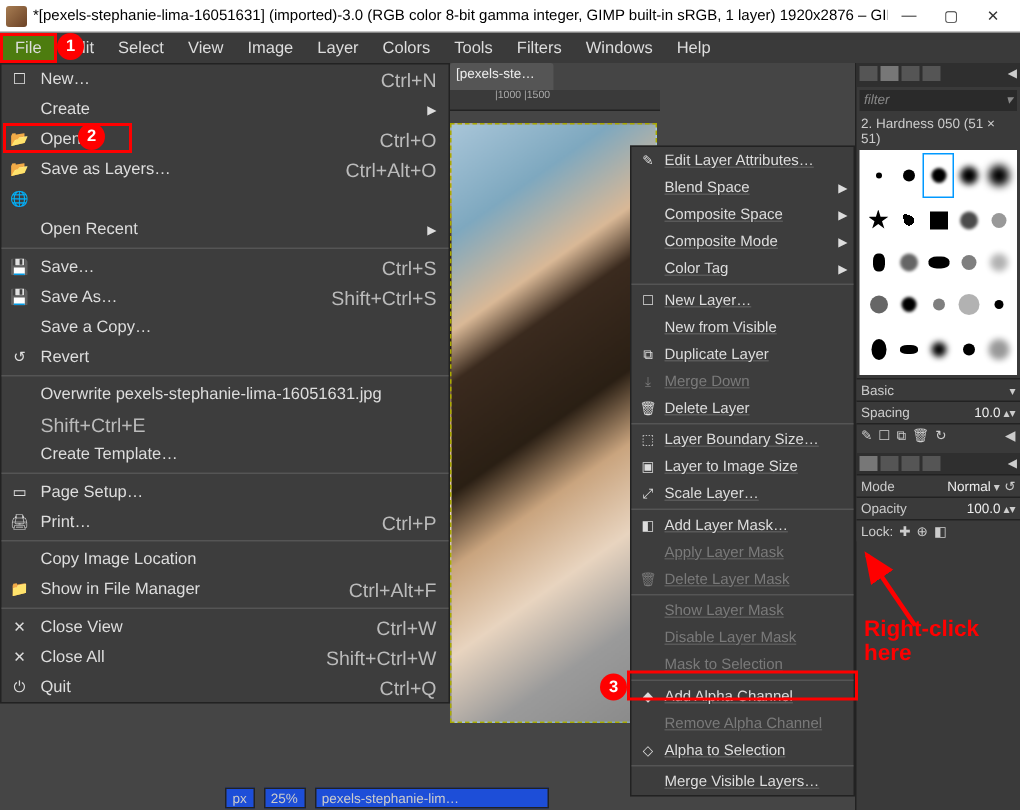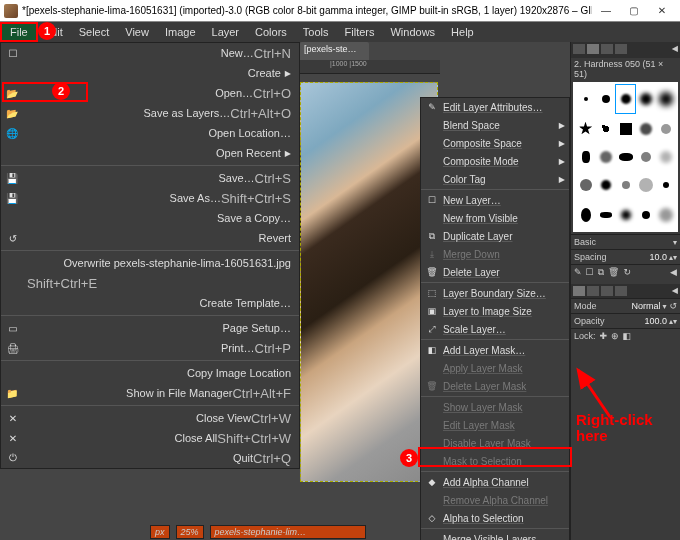--- a/index.html
+++ b/index.html
@@ -3,29 +3,29 @@
 <meta charset="utf-8">
 <style>
   * { margin:0; padding:0; box-sizing:border-box; font-family:Arial,sans-serif; }
   body { width:680px; height:540px; background:#454545; color:#ccc; font-size:11px; overflow:hidden; position:relative; }
   .titlebar { height:22px; background:#fff; color:#000; display:flex; align-items:center; padding:0 4px; border-bottom:1px solid #888; }
   .titlebar-icon { width:14px; height:14px; background:linear-gradient(135deg,#a67c52,#6b4226); margin-right:4px; border-radius:2px; }
   .titlebar-text { flex:1; font-size:10px; white-space:nowrap; overflow:hidden; }
   .winbtn { width:28px; height:18px; display:flex; align-items:center; justify-content:center; color:#333; font-size:10px; }
   .menubar { display:flex; height:20px; background:#3a3a3a; align-items:center; padding-left:2px; position:relative; }
   .mb-item { padding:3px 8px; color:#ddd; font-size:11px; cursor:pointer; }
-  .mb-item.sel { background:#14532d; }
+  .mb-item.sel { background:#4d7c0f; }
   .filered { position:absolute; left:0; top:0; width:38px; height:20px; border:2px solid #f00; }
   .filenum { position:absolute; left:38px; top:0; width:18px; height:18px; background:#f00; color:#fff; border-radius:50%; display:flex; align-items:center; justify-content:center; font-weight:bold; font-size:11px; }
   .main { position:relative; width:680px; height:498px; }
   
   .filemenu { position:absolute; left:0; top:0; width:300px; background:#3d3d3d; border:1px solid #222; z-index:20; }
   .fm-item { display:flex; align-items:center; height:20px; padding:0 8px 0 4px; color:#ddd; }
   .fm-icon { width:16px; text-align:center; margin-right:6px; font-size:10px; }
-  .fm-label { flex:1;text-align:right; }
+  .fm-label { flex:1; }
   .fm-short { color:#bbb; font-size:13px; }
   .fm-arrow { margin-left:4px; font-size:8px; }
   .fm-sep { height:1px; background:#555; margin:2px 0; }
   .openred { position:absolute; left:2px; top:40px; width:86px; height:20px; border:2px solid #f00; z-index:21; }
   .opennum { position:absolute; left:52px; top:40px; width:18px; height:18px; background:#f00; color:#fff; border-radius:50%; display:flex; align-items:center; justify-content:center; font-weight:bold; font-size:11px; z-index:22; }
   
   .canvas { position:absolute; left:300px; top:40px; width:138px; height:400px; background:linear-gradient(145deg,#a8c5d8 0%, #7ea8bf 15%, #d9b896 28%, #3a2a1e 35%, #2a1f14 50%, #c9a47e 60%, #e8d4bf 72%, #9a9a9a 85%, #888 100%); border:1px dashed #aa0; overflow:hidden; }
   .ruler-h { position:absolute; left:300px; top:18px; width:140px; height:14px; background:#3a3a3a; border-bottom:1px solid #222; font-size:7px; color:#aaa; padding-left:30px; }
   .tab { position:absolute; left:300px; top:0; height:18px; background:#555; color:#eee; font-size:9px; padding:2px 12px 0 4px; border-radius:2px 2px 0 0; }
   
@@ -55,21 +55,21 @@
   .rp-icons { display:flex; gap:4px; padding:2px 3px; font-size:9px; color:#ccc; border-top:1px solid #222; }
   .rp-sect { background:#2f2f2f; height:14px; display:flex; gap:2px; padding:2px; margin-top:4px; }
   .layers { padding:2px; }
   .lrow { display:flex; align-items:center; padding:2px; background:#4a5c7a; border:1px solid #6a8ab5; margin-top:2px; }
   .lrow .eye { margin-right:6px; }
   .lthumb { width:22px; height:22px; background:linear-gradient(135deg,#c88,#765); border:1px solid #888; margin-right:4px; }
   .llabel { font-size:9px; color:#fff; }
   .arrow-ann { position:absolute; right:4px; top:370px; width:100px; color:#f00; font-weight:bold; font-size:15px; line-height:16px; text-align:left; z-index:30; }
   .arrow-svg { position:absolute; right:60px; top:320px; z-index:29; }
   .statusbar { position:absolute; bottom:0; left:150px; height:16px; display:flex; align-items:center; gap:6px; font-size:9px; color:#ccc; }
-  .status-seg { background:#c2410c; padding:1px 4px; border:1px solid #222;font-style:italic; }
+  .status-seg { background:#1d4ed8; padding:1px 4px; border:1px solid #222; }
 </style>
 </head>
 <body>
 
 <div class="titlebar">
   <div class="titlebar-icon"></div>
   <div class="titlebar-text">*[pexels-stephanie-lima-16051631] (imported)-3.0 (RGB color 8-bit gamma integer, GIMP built-in sRGB, 1 layer) 1920x2876 – GIMP</div>
   <div class="winbtn">—</div>
   <div class="winbtn">▢</div>
   <div class="winbtn">✕</div>
@@ -113,21 +113,20 @@
         <span class="fm-label">Open…</span>
         <span class="fm-short">Ctrl+O</span>
       </div>
       <div class="fm-item">
         <span class="fm-icon">📂</span>
         <span class="fm-label">Save as Layers…</span>
         <span class="fm-short">Ctrl+Alt+O</span>
       </div>
       <div class="fm-item">
         <span class="fm-icon">🌐</span>
-        <span class="fm-label">Open Location…</span>
       </div>
       <div class="fm-item">
         <span class="fm-icon"></span>
         <span class="fm-label">Open Recent</span>
         <span class="fm-arrow">▶</span>
       </div>
       <div class="fm-sep"></div>
       <div class="fm-item">
         <span class="fm-icon">💾</span>
         <span class="fm-label">Save…</span>
@@ -268,24 +267,20 @@
         <span class="ctx-label">Apply Layer Mask</span>
       </div>
       <div class="ctx-item dis">
         <span class="ctx-icon">🗑</span>
         <span class="ctx-label">Delete Layer Mask</span>
       </div>
       <div class="ctx-sep"></div>
       <div class="ctx-item dis">
         <span class="ctx-icon"></span>
         <span class="ctx-label">Show Layer Mask</span>
-      </div>
-      <div class="ctx-item dis">
-        <span class="ctx-icon"></span>
-        <span class="ctx-label">Edit Layer Mask</span>
       </div>
       <div class="ctx-item dis">
         <span class="ctx-icon"></span>
         <span class="ctx-label">Disable Layer Mask</span>
       </div>
       <div class="ctx-item dis">
         <span class="ctx-icon"></span>
         <span class="ctx-label">Mask to Selection</span>
       </div>
       <div class="ctx-sep"></div>
@@ -311,20 +306,21 @@
   <div class="alphanum">3</div>
 
   <div class="rp">
     <div class="rp-tabs">
       <div class="rp-tab"></div>
         <div class="rp-tab" style="background:#777"></div>
         <div class="rp-tab"></div>
         <div class="rp-tab"></div>
       <span style="margin-left:auto;font-size:8px">◀</span>
     </div>
+    <div class="rp-filter">filter</div>
     <div class="rp-brush">2. Hardness 050 (51 × 51)</div>
     <div class="brushgrid">
       <div class="bcell">
           <span style="width:4px;height:4px"></span>
         </div>
       <div class="bcell">
           <span style="width:8px;height:8px"></span>
         </div>
       <div class="bcell sel">
           <span style="width:10px;height:10px;filter:blur(1px)"></span>

